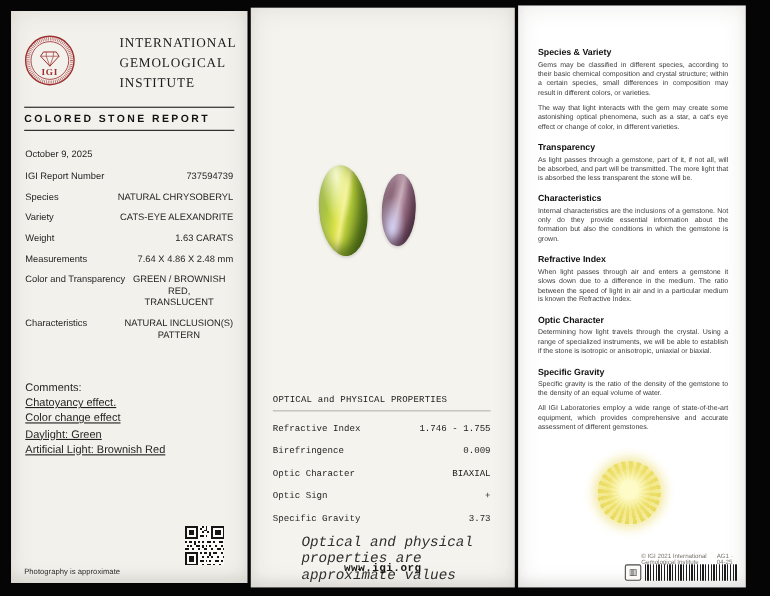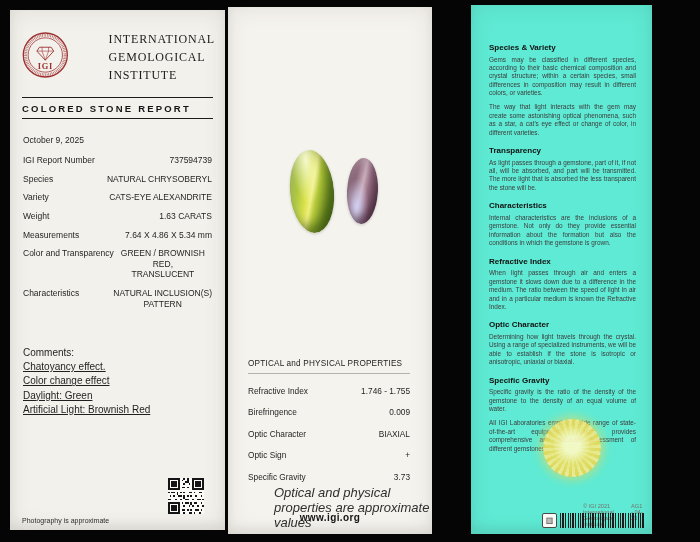--- a/index.html
+++ b/index.html
@@ -6,22 +6,22 @@
   html,body { background:#000; }
   body { font-family:"Liberation Sans", sans-serif; }
   #stage {
     position:relative; width:700px; height:542px; background:#050505; overflow:hidden;
   }
   .panel {
     position:absolute; background:#f3f1ec;
     box-shadow: inset 0 0 22px rgba(60,50,30,.10), inset 0 -6px 10px rgba(0,0,0,.06);
   }
   #left-panel  { left:10px;  top:10px; width:215px; height:520px; }
-  #mid-panel   { left:228px; top:7px;  width:204px; height:527px; background:#f5f3ee; }
-  #right-panel { left:471px; top:5px;  width:181px; height:529px; background:#5eead4; }
+  #mid-panel   { left:228px; top:7px;  width:240px; height:527px; background:#f5f3ee;font-family:Liberation Mono, monospace; }
+  #right-panel { left:471px; top:5px;  width:207px; height:529px; background:#ffffff; }
 
   
   .logo-row { display:flex; align-items:center; padding:9px 10px 2px 12px; gap:9px; }
   .inst-name { font-family:"Liberation Serif", serif; font-size:12px; line-height:1.5;
     letter-spacing:.8px; color:#1b1b1b; padding-top:4px;margin-left:31px; }
   .report-title { margin:4px 12px 0 12px; border-top:1.5px solid #1c1c1c; border-bottom:1.5px solid #1c1c1c;
     padding:5px 0 4px; font-size:9.5px; font-weight:bold; letter-spacing:2.2px; color:#141414; }
   .fields { margin-top:16px; }
   .frow { display:flex; justify-content:space-between; align-items:flex-start;
     padding:0 13px; margin-bottom:8px; font-size:8.5px; color:#1f1f1f; line-height:1.25; }
@@ -113,21 +113,21 @@
       <div class="frow">
         <span class="lab">Variety</span>
         <span class="val">CATS-EYE ALEXANDRITE</span>
       </div>
       <div class="frow">
         <span class="lab">Weight</span>
         <span class="val">1.63 CARATS</span>
       </div>
       <div class="frow">
         <span class="lab">Measurements</span>
-        <span class="val">7.64 X 4.86 X 5.34 mm</span>
+        <span class="val">7.64 X 4.86 X 2.48 mm</span>
       </div>
       <div class="frow">
         <span class="lab">Color and Transparency</span>
         <span class="val">GREEN / BROWNISH RED,
 TRANSLUCENT</span>
       </div>
       <div class="frow">
         <span class="lab">Characteristics</span>
         <span class="val">NATURAL INCLUSION(S)
 PATTERN</span>

